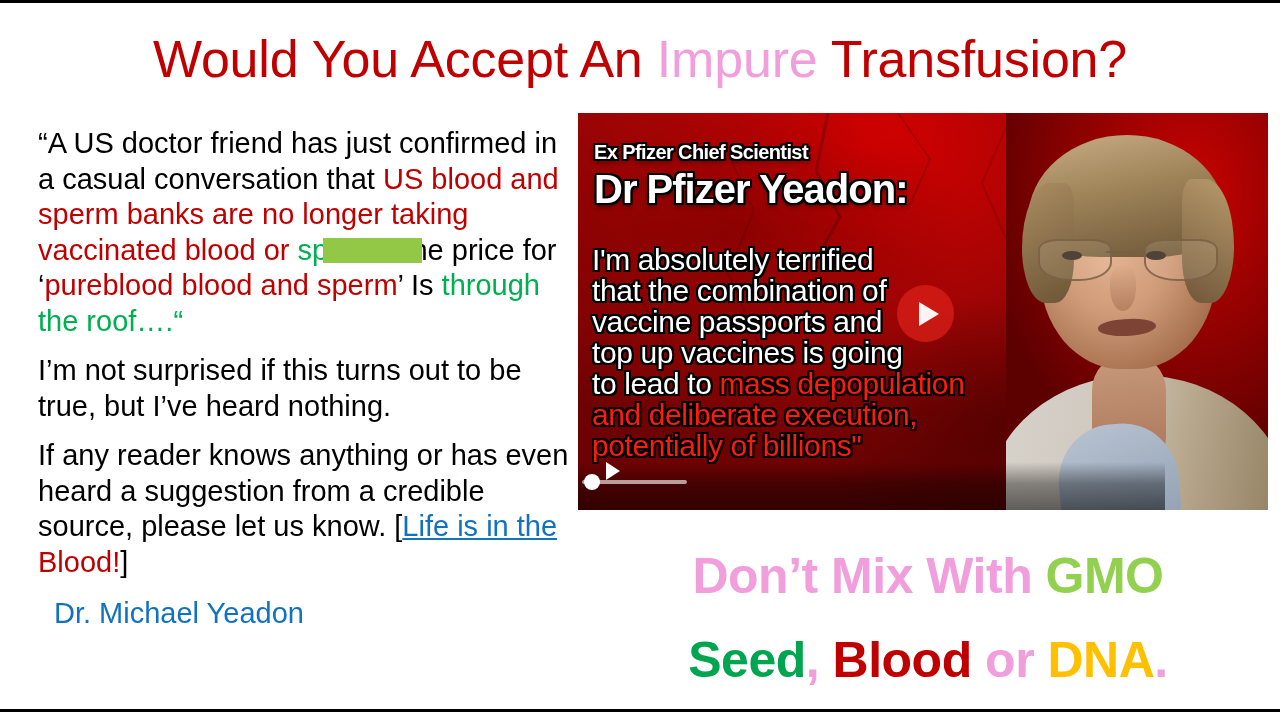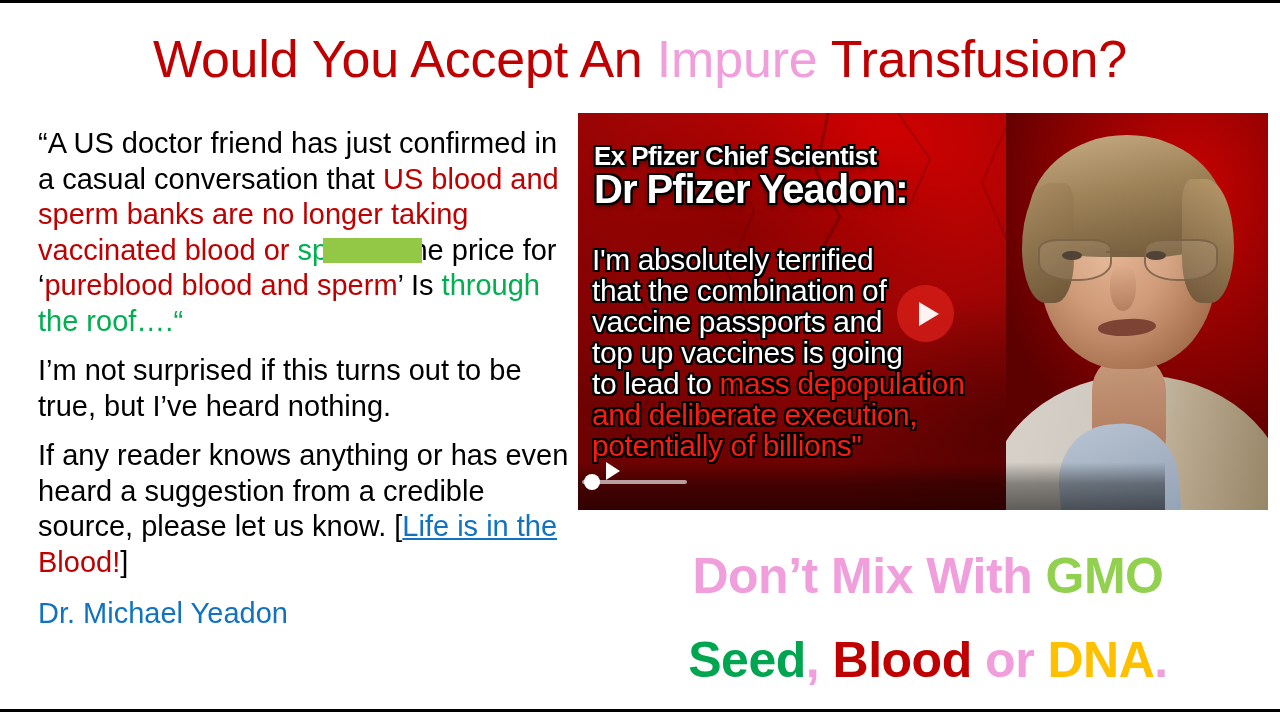--- a/index.html
+++ b/index.html
@@ -61,21 +61,21 @@
   .para.p3 { margin-bottom: 16px; }
   .c-red   { color: #C00000; }
   .c-green { color: #00B050; }
   .c-blue  { color: #1172C0; text-decoration: underline; }
   .c-black { color: #000000; }
   .byline {
     font-family: "Liberation Sans", sans-serif;
     font-size: 29px;
     line-height: 35px;
     color: #1172C0;
-    margin: 0;
+    margin: 16px;
   }
   
   #redaction {
     position: absolute;
     left: 285px;
     top: 112px;
     width: 99px;
     height: 25px;
     background: #92C846;
   }
@@ -245,21 +245,21 @@
     font-family: "Liberation Sans", sans-serif;
     font-weight: 700;
     color: #ffffff;
     white-space: nowrap;
     text-shadow:
       -2px 0 0 #000, 2px 0 0 #000, 0 -2px 0 #000, 0 2px 0 #000,
       -2px -2px 0 #000, 2px -2px 0 #000, -2px 2px 0 #000, 2px 2px 0 #000,
       0 3px 5px rgba(0,0,0,.7);
     letter-spacing: -0.6px;
   }
-  #th-line1 { top: 28px;  font-size: 26px; text-align: right; }
+  #th-line1 { top: 28px;  font-size: 20px; text-align: right; }
   #th-name  { top: 54px;  font-size: 40px; letter-spacing: -1px; }
   .q-line {
     position: absolute;
     left: 14px;
     font-family: "Liberation Sans", sans-serif;
     font-weight: 400;
     font-size: 30px;
     white-space: nowrap;
     color: #ffffff;
     letter-spacing: -0.4px;

